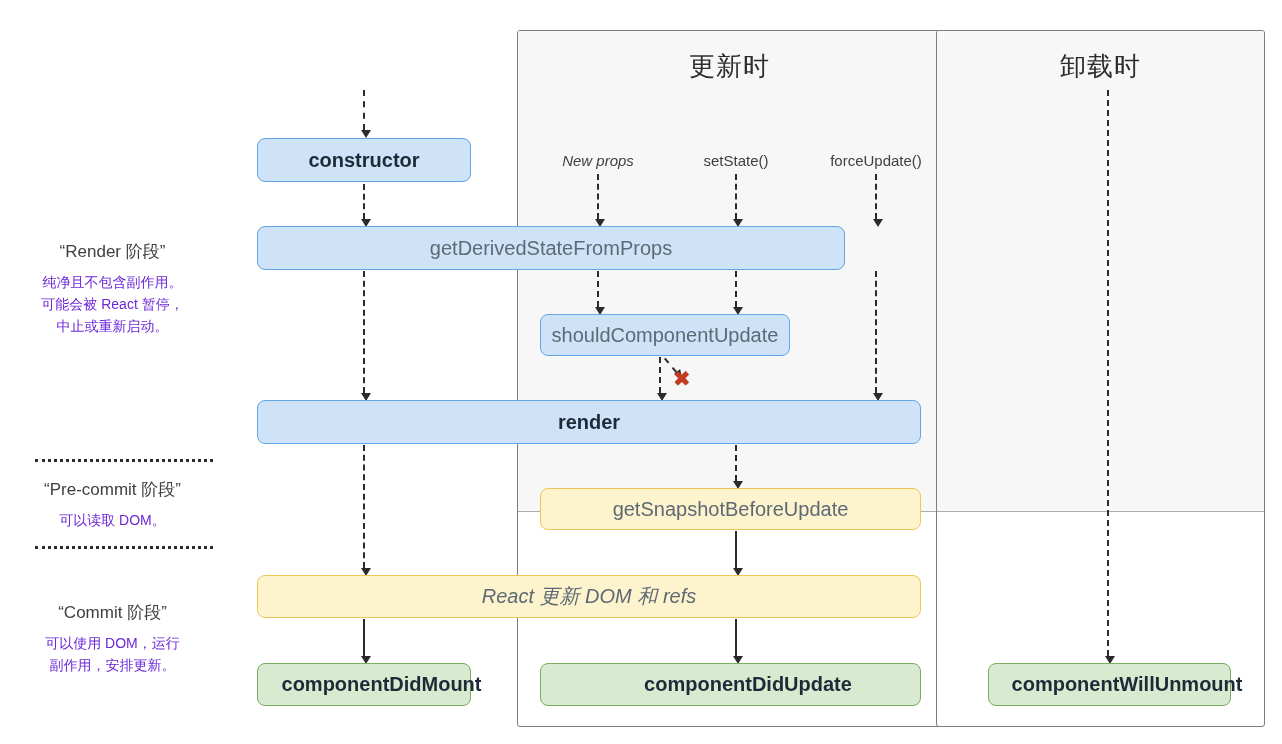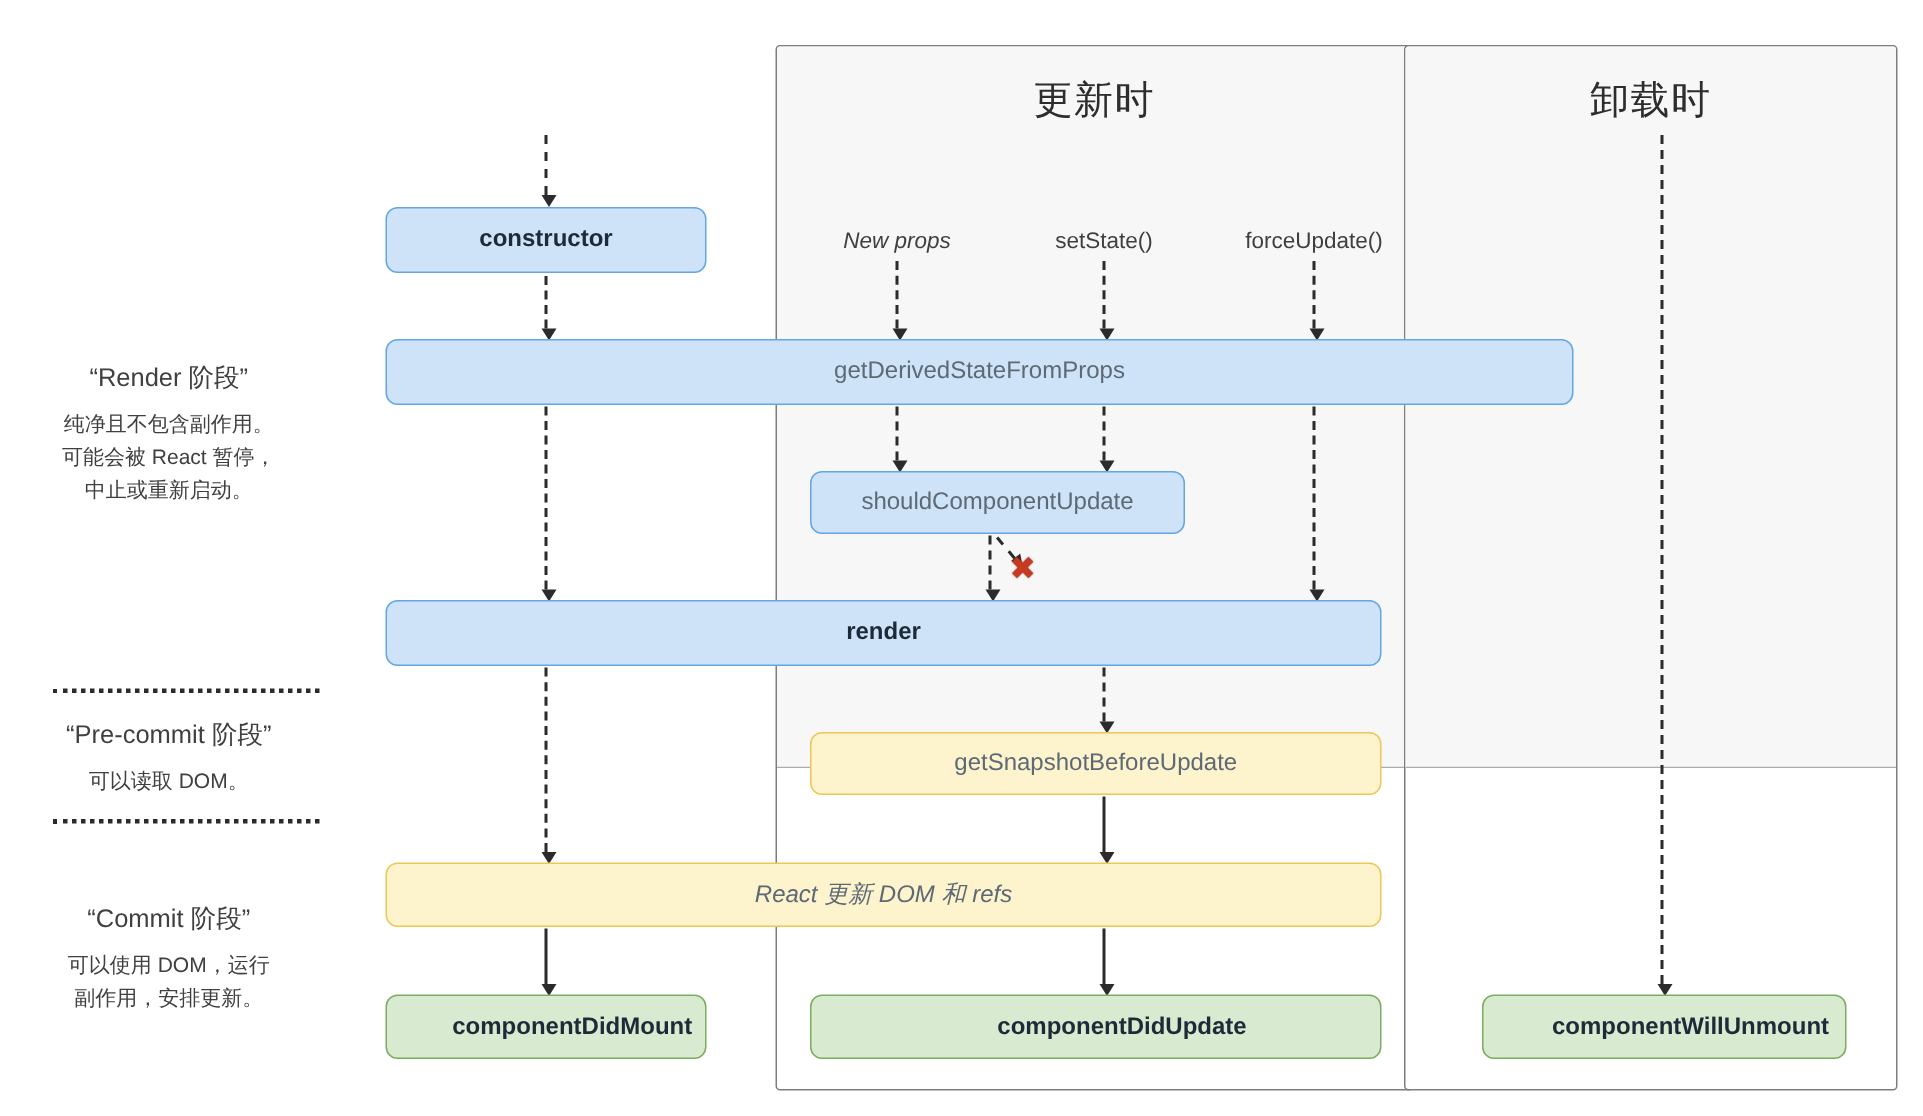--- a/index.html
+++ b/index.html
@@ -17,27 +17,27 @@
          border:1px solid #7d7d7d;border-radius:3px;background:#fff;}
   .panel-top{position:absolute;top:0;left:0;right:0;height:480px;
              background:var(--panel-top-bg);border-bottom:1px solid #adadad;
              border-radius:2px 2px 0 0;}
   .panel-title{position:relative;z-index:2;text-align:center;margin-top:18px;
                font-size:26px;color:#2d2d2d;letter-spacing:1px;}
 
   
   .phase{position:absolute;left:10px;width:205px;text-align:center;z-index:3;}
   .phase-title{font-size:17px;color:#404040;margin-bottom:8px;}
-  .phase-desc{font-size:14px;color:#404040;line-height:22px;}
+  .phase-desc{font-size:14px;color:#6d28d9;line-height:22px;}
   .dotsep{position:absolute;left:35px;width:178px;height:0;
           border-top:3px dotted #2b2b2b;z-index:3;}
 
   
   .box{position:absolute;z-index:5;display:flex;align-items:center;justify-content:center;
-       border-radius:8px;font-size:16px;box-sizing:border-box;cursor:pointer;text-align:center;}
+       border-radius:8px;font-size:20px;box-sizing:border-box;cursor:pointer;text-align:center;}
   .blue{background:var(--box-blue-bg);border:1px solid var(--box-blue-border);}
   .yellow{background:var(--box-yellow-bg);border:1px solid var(--box-yellow-border);}
   .green{background:var(--box-green-bg);border:1px solid var(--box-green-border);padding-left:35px;}
   .bold{font-weight:bold;color:#1d2b39;}
   .muted{color:#5d6a75;}
   .em{font-style:italic;}
 
   
   .trigger{position:absolute;z-index:4;transform:translateX(-50%);
            font-size:15px;color:#3f3f3f;white-space:nowrap;}
@@ -113,21 +113,21 @@
   <div class="varr" style="left:1107px;top:90px;height:566px;"></div>
 
   <div class="diag" style="left:664px;top:359px;"></div>
   <div class="halt" style="left:673px;top:367px;">✖</div>
 
   <div class="varr solid" style="left:735px;top:531px;height:37px;"></div>
   <div class="varr solid" style="left:363px;top:619px;height:37px;"></div>
   <div class="varr solid" style="left:735px;top:619px;height:37px;"></div>
 
   <div class="box blue bold" style="left:257px;top:138px;width:214px;height:44px;">constructor</div>
-  <div class="box blue muted" style="left:257px;top:226px;width:792px;height:44px;">getDerivedStateFromProps</div>
+  <div class="box blue muted" style="left:257px;top:226px;width:588px;height:44px;">getDerivedStateFromProps</div>
   <div class="box blue muted" style="left:540px;top:314px;width:250px;height:42px;">shouldComponentUpdate</div>
   <div class="box blue bold" style="left:257px;top:400px;width:664px;height:44px;">render</div>
   <div class="box yellow muted" style="left:540px;top:488px;width:381px;height:42px;">getSnapshotBeforeUpdate</div>
   <div class="box yellow muted em" style="left:257px;top:575px;width:664px;height:43px;">React 更新 DOM 和 refs</div>
   <div class="box green bold" style="left:257px;top:663px;width:214px;height:43px;">componentDidMount</div>
   <div class="box green bold" style="left:540px;top:663px;width:381px;height:43px;">componentDidUpdate</div>
   <div class="box green bold" style="left:988px;top:663px;width:243px;height:43px;">componentWillUnmount</div>
 
 </div>
 

